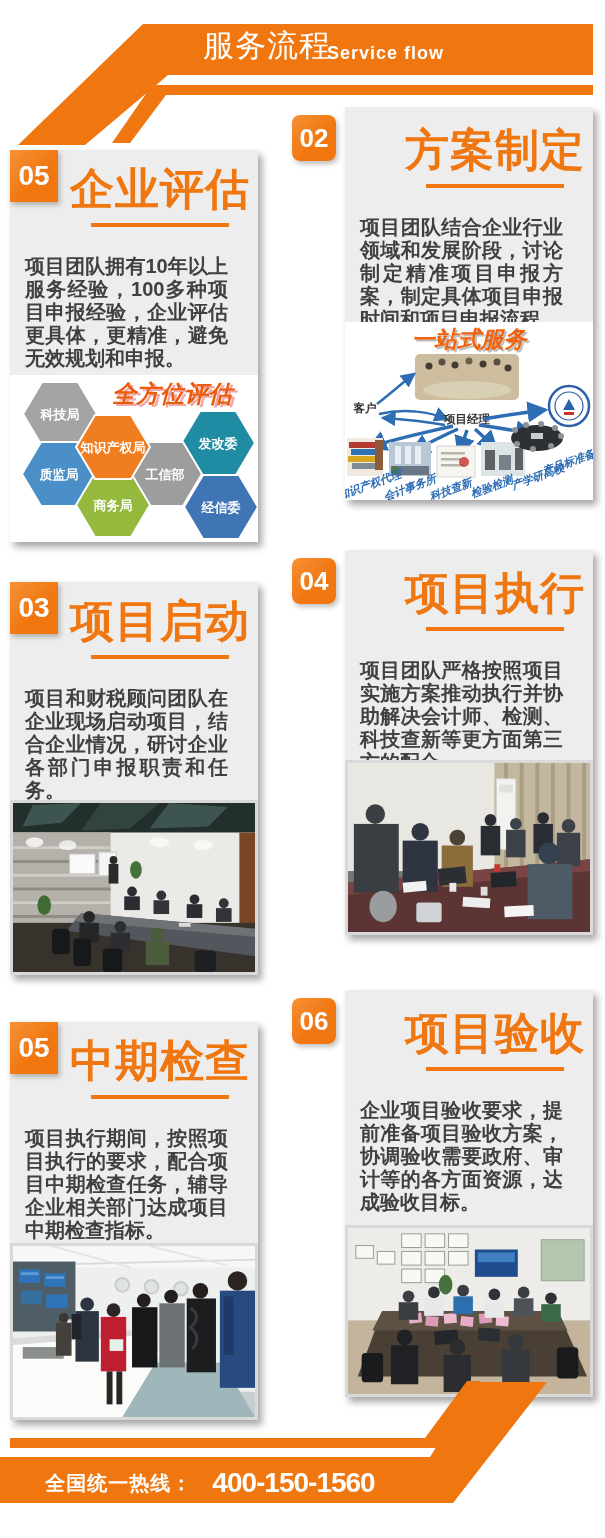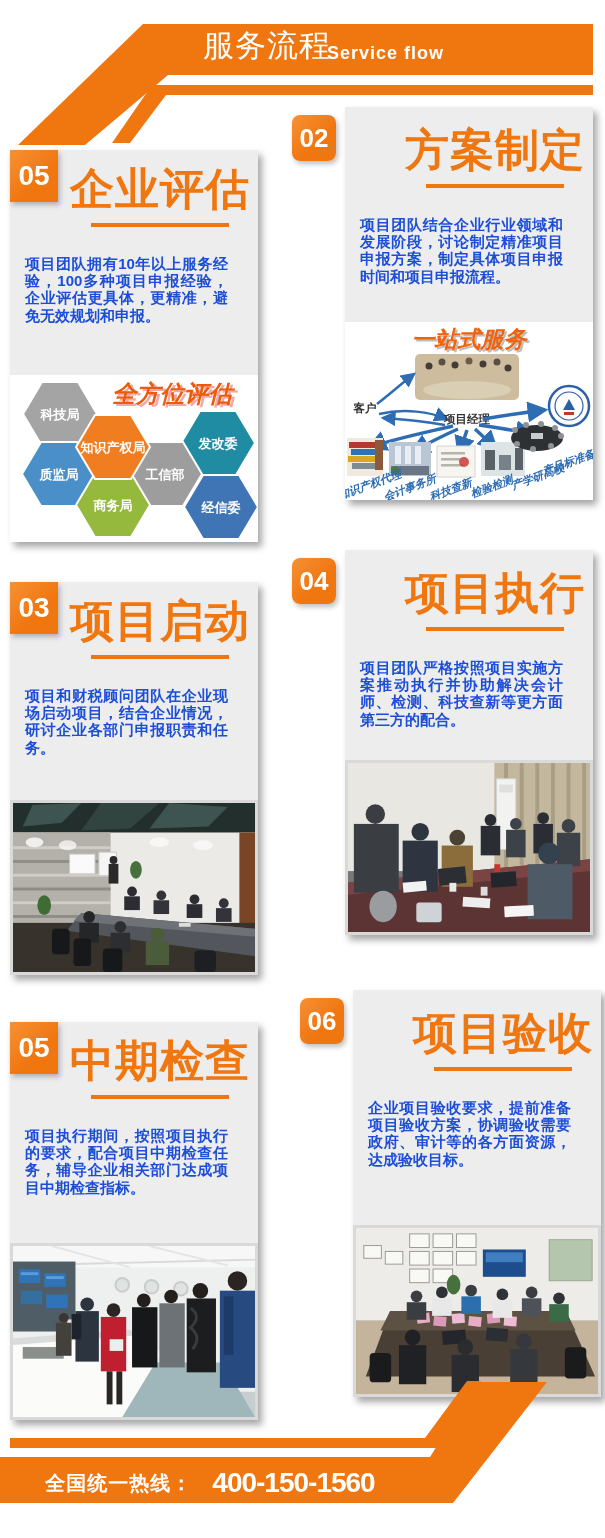--- a/index.html
+++ b/index.html
@@ -35,22 +35,22 @@
   }
   .badge.left-col { left:0; top:0; width:48px; height:52px; font-size:28px; }
   .badge.right-col { left:-53px; top:8px; width:44px; height:46px; font-size:26px;border-radius:8px; }
   .card h2 {
     margin:14px 0 0 52px; text-align:center; font-size:44px; line-height:1.15;
     color:var(--accent); letter-spacing:1px; font-weight:bold;
   }
   .card.right-card h2 { margin-top:18px; }
   .underline { width:138px; height:4px; background:var(--accent); margin:8px 0 0 81px; }
   .card p {
-    margin:28px 30px 0 15px; font-size:15px; line-height:1.16;
-    font-weight:bold; color:#1d4ed8; text-align:justify;
+    margin:28px 30px 0 15px; font-size:20px; line-height:1.16;
+    font-weight:bold; color:#404040; text-align:justify;
   }
   .media { position:absolute; left:0; right:0; bottom:0; background:#fff; }
   .media svg { display:block; width:100%; height:100%; }
   .photo { border:3px solid #d9d9d9; box-sizing:border-box; background:#777; }
 
   
   .hotline {
     position:absolute; left:0; top:1463px; width:420px; height:40px;
     display:flex; align-items:center; justify-content:center; color:#fff;
   }
@@ -349,21 +349,21 @@
         <circle cx="192" cy="46" r="8" fill="#241f1c"></circle>
           <rect x="178" y="54" width="30" height="76" fill="#1c1d1f"></rect>
         <path d="M182,64 q12,8 0,20 q12,10 2,22" stroke="#3a3b3e" stroke-width="3" fill="none"></path>
         <circle cx="230" cy="36" r="10" fill="#2b2521"></circle>
           <rect x="212" y="46" width="36" height="100" fill="#274a80"></rect>
         <rect x="216" y="52" width="10" height="60" fill="#1d3a68"></rect>
       </svg>
     </div>
   </section>
 
-  <section class="card right-card" style="left:353px; top:990px; height:407px">
+  <section class="card right-card" style="left:345px; top:990px; height:407px">
     <div class="badge right-col">06</div>
     <h2>项目验收</h2>
     <div class="underline"></div>
     <p>企业项目验收要求，提前准备项目验收方案，协调验收需要政府、审计等的各方面资源，达成验收目标。</p>
     <div class="media photo" style="height:172px">
       <svg viewBox="0 0 248 170" preserveAspectRatio="none">
         <rect x="0" y="0" width="248" height="95" fill="#edece8"></rect>
         <rect x="55" y="6" width="20" height="14" fill="#f8f8f5" stroke="#9a9a94"></rect>
         <rect x="79" y="6" width="20" height="14" fill="#f8f8f5" stroke="#9a9a94"></rect>
         <rect x="103" y="6" width="20" height="14" fill="#f8f8f5" stroke="#9a9a94"></rect>

